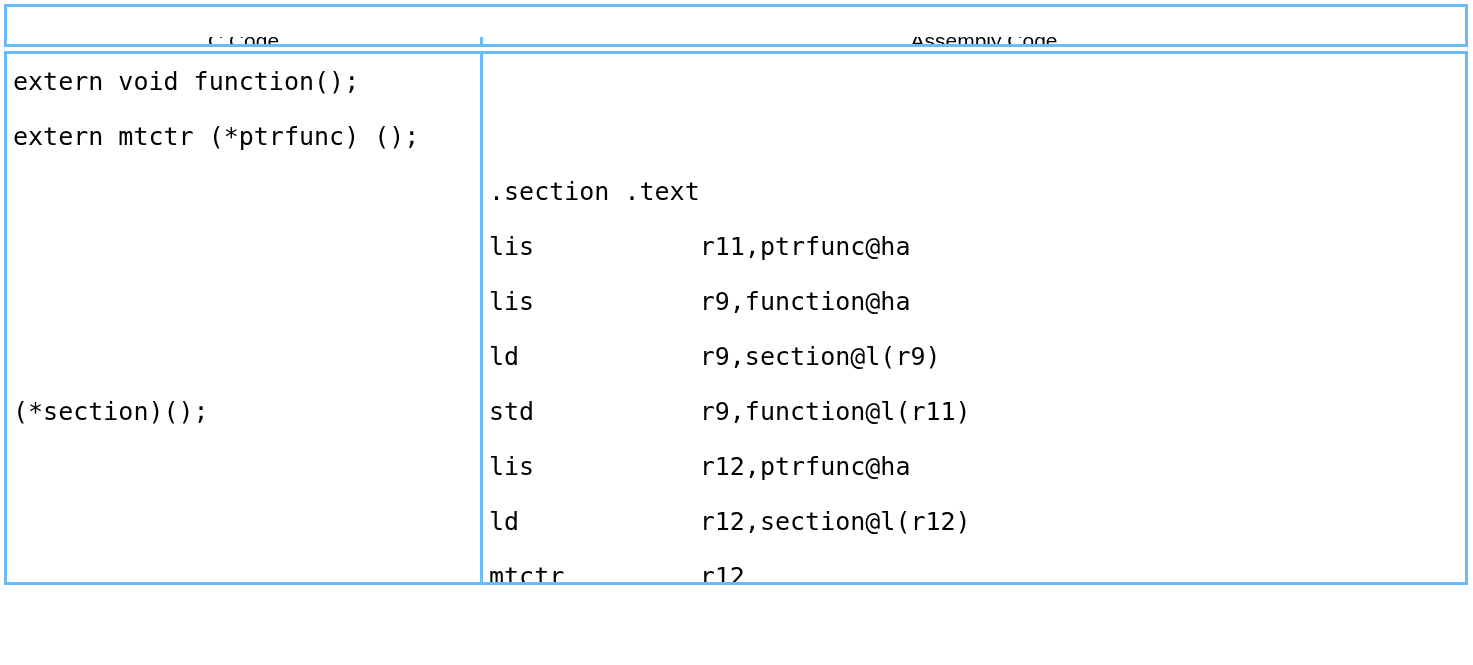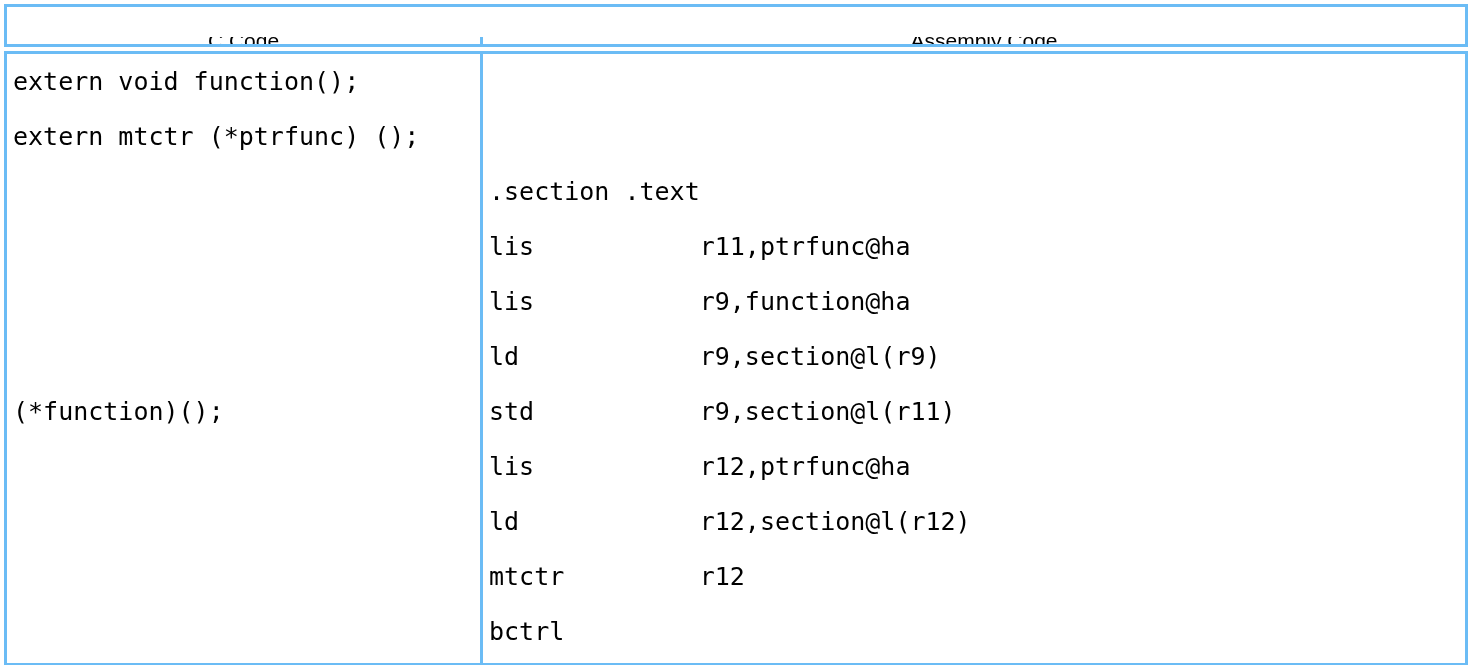--- a/index.html
+++ b/index.html
@@ -24,21 +24,21 @@
     display: flex;
     box-sizing: border-box;
     border: 3px solid var(--border-color, #6bbcf5);
     background: var(--bg-color, #ffffff);
   }
   .header-row {
     height: 43px;
     margin-bottom: 4px;
   }
   .body-row {
-    height: 615px;
+    height: 534px;
     overflow: hidden;
   }
   .cell {
     box-sizing: border-box;
     overflow: hidden;
   }
   .cell-left {
     width: 476px;
     flex: none;
     border-right: 3px solid var(--border-color, #6bbcf5);
@@ -81,34 +81,34 @@
 
     <div class="row body-row">
 
       <div class="cell cell-left code-cell">
         <div class="code-line">extern void function();</div>
         <div class="code-line">extern mtctr (*ptrfunc) ();</div>
         <div class="code-line"></div>
         <div class="code-line"></div>
         <div class="code-line"></div>
         <div class="code-line"></div>
-        <div class="code-line">(*function)();</div>
+        <div class="code-line">(*section)();</div>
         <div class="code-line"></div>
         <div class="code-line"></div>
         <div class="code-line"></div>
       </div>
 
       <div class="cell cell-right code-cell">
         <div class="code-line"></div>
         <div class="code-line"></div>
         <div class="code-line">.section .text</div>
         <div class="code-line">lis           r11,ptrfunc@ha</div>
         <div class="code-line">lis           r9,function@ha</div>
         <div class="code-line">ld            r9,section@l(r9)</div>
-        <div class="code-line">std           r9,section@l(r11)</div>
+        <div class="code-line">std           r9,function@l(r11)</div>
         <div class="code-line">lis           r12,ptrfunc@ha</div>
         <div class="code-line">ld            r12,section@l(r12)</div>
         <div class="code-line">mtctr         r12</div>
         <div class="code-line">bctrl</div>
       </div>
 
     </div>
   </div>
 </div>
 

